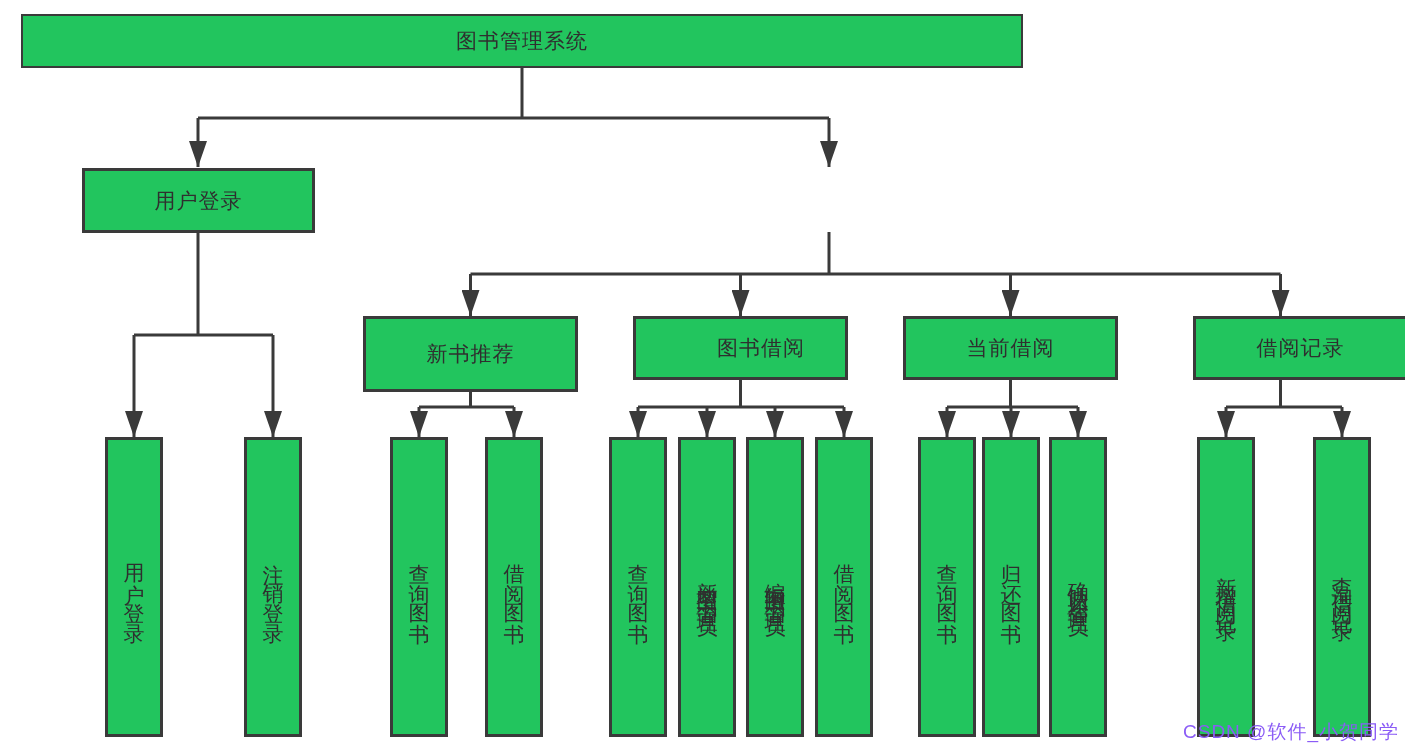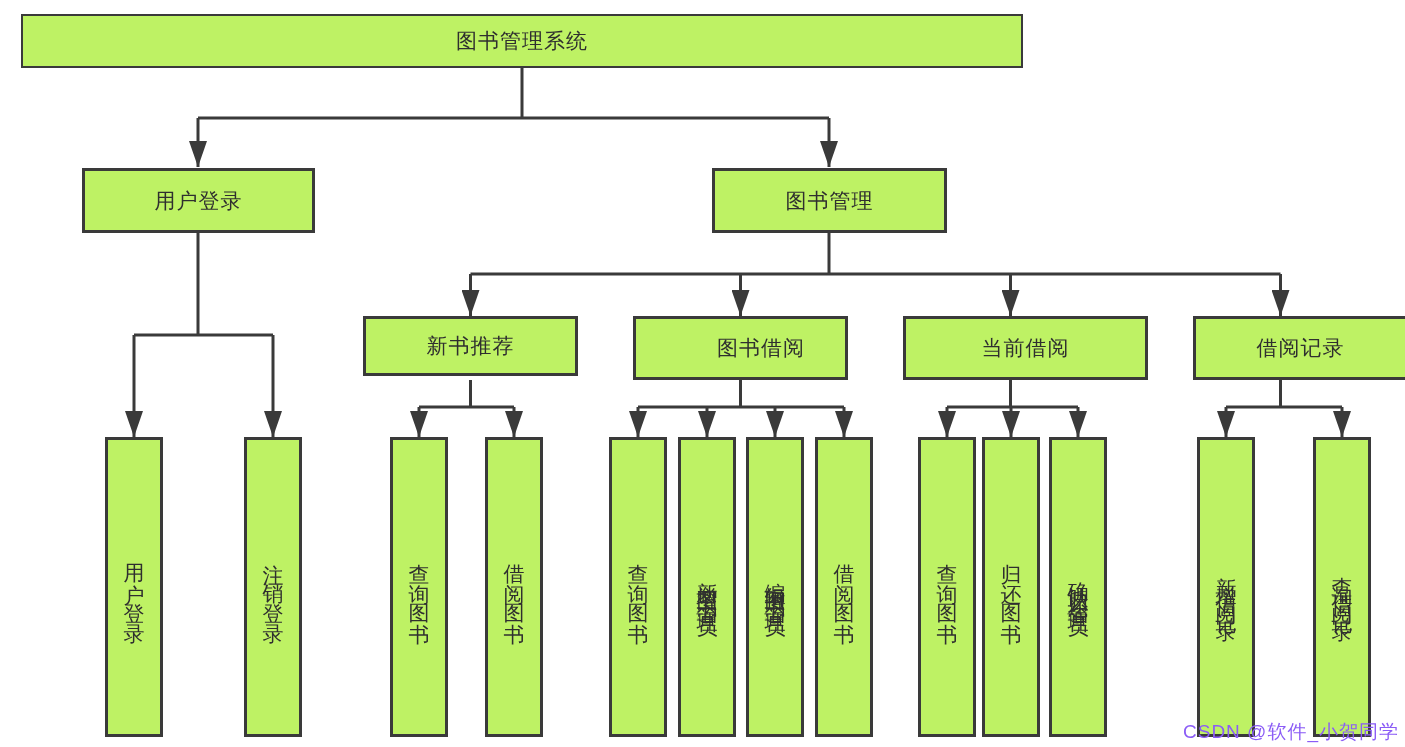--- a/index.html
+++ b/index.html
@@ -4,21 +4,21 @@
 <style>
   html,body{margin:0;padding:0;background:#ffffff;}
   .stage{
     position:relative;width:1405px;height:747px;background:#ffffff;
     font-family:"Liberation Sans",sans-serif;overflow:hidden;
   }
   svg.connectors{position:absolute;left:0;top:0;z-index:0;}
   svg.connectors path{stroke:#3a3a3a;stroke-width:3;fill:none;}
   svg.connectors path.arrow{marker-end:url(#arrowhead);}
   .box{
-    position:absolute;background:#bef264;border:3px solid #3a3a3a;
+    position:absolute;background:#22c55e;border:3px solid #3a3a3a;
     box-sizing:border-box;display:flex;align-items:center;justify-content:center;
     color:#2f2f2f;z-index:1;text-align:center;
   }
   .box.root{border-width:2px;font-size:21px;letter-spacing:1px;}
   .box.h{font-size:21px;letter-spacing:1px;}
   .box.v{
     writing-mode:vertical-rl;text-orientation:mixed;
     font-size:21px;letter-spacing:20px;line-height:58px;
   }
   .box.v.sp-m{letter-spacing:9px;}
@@ -65,25 +65,24 @@
     <path class="arrow" d="M947 407 V437"></path>
     <path class="arrow" d="M1011 407 V437"></path>
     <path class="arrow" d="M1078 407 V437"></path>
     <path class="arrow" d="M1226 407 V437"></path>
     <path class="arrow" d="M1342 407 V437"></path>
   </svg>
 
   <div class="box root" style="left:21px;top:14px;width:1002px;height:54px;">图书管理系统</div>
 
   <div class="box h" style="left:82px;top:168px;width:233px;height:65px;">用户登录</div>
-  <div class="box h" style="left:712px;top:168px;width:235px;height:65px;">图书管理</div>
 
-  <div class="box h" style="left:363px;top:316px;width:215px;height:60px;">新书推荐</div>
+  <div class="box h" style="left:363px;top:316px;width:215px;height:76px;">新书推荐</div>
   <div class="box h" style="left:633px;top:316px;width:215px;height:64px;padding-left:41px;">图书借阅</div>
-  <div class="box h" style="left:903px;top:316px;width:245px;height:64px;">当前借阅</div>
+  <div class="box h" style="left:903px;top:316px;width:215px;height:64px;">当前借阅</div>
   <div class="box h" style="left:1173px;top:316px;width:215px;height:64px;margin-left:20px;">借阅记录</div>
 
   <div class="box v" style="left:105px;top:437px;width:58px;height:300px;">用户登录</div>
   <div class="box v" style="left:244px;top:437px;width:58px;height:300px;">注销登录</div>
 
   <div class="box v" style="left:390px;top:437px;width:58px;height:300px;">查询图书</div>
   <div class="box v" style="left:485px;top:437px;width:58px;height:300px;">借阅图书</div>
 
   <div class="box v" style="left:609px;top:437px;width:58px;height:300px;">查询图书</div>
   <div class="box v sp-l" style="left:678px;top:437px;width:58px;height:300px;">新增图书（管理员）</div>

